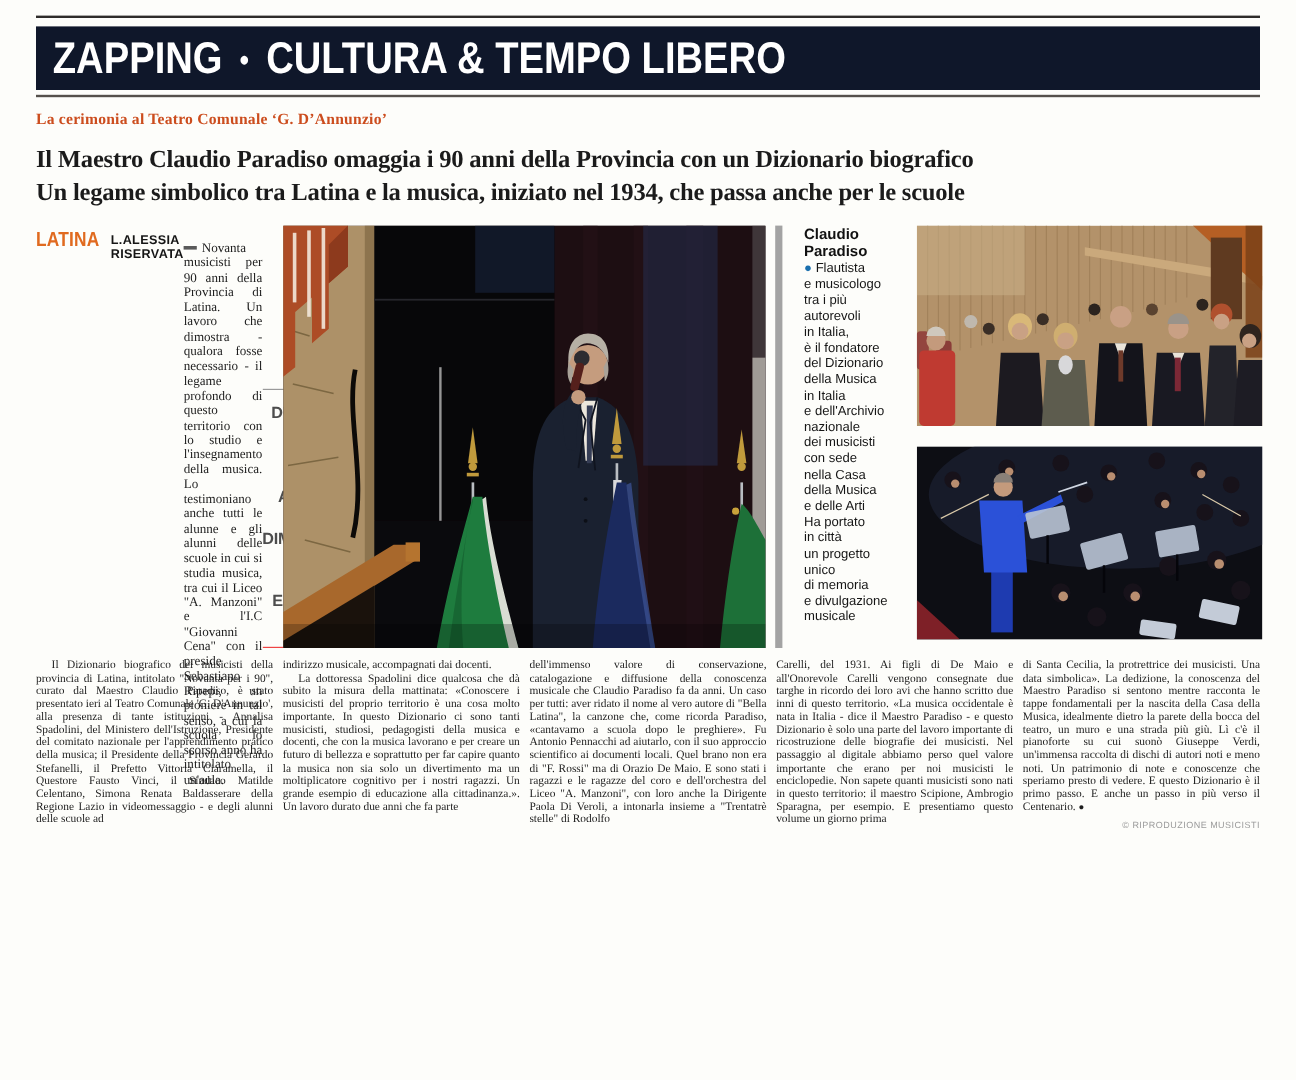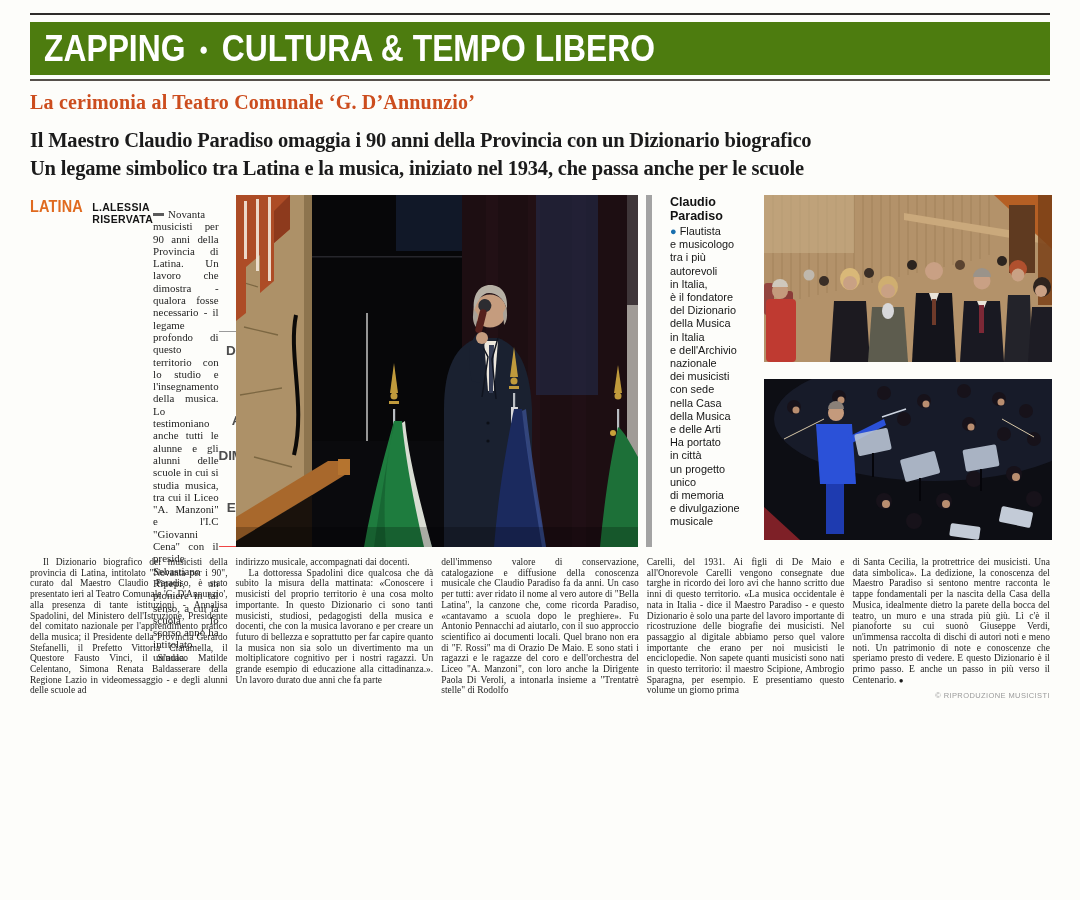--- a/index.html
+++ b/index.html
@@ -1,25 +1,25 @@
 <!DOCTYPE html>
 <html><head>
 <meta charset="utf-8">
 <style>
   html,body{margin:0;padding:0;background:#e9e7e2;}
   .page{position:relative;width:1080px;height:900px;margin:0 auto;background:#fdfdfa;
         box-sizing:border-box;padding:0 30px;overflow:hidden;
         font-family:"Liberation Serif", serif;color:#1c1c1c;}
   .top-rule{margin-top:13px;height:2px;background:#2e2c2a;}
-  .banner{margin-top:7px;height:53px;background:#4d7c0f;display:flex;align-items:center;padding-left:14px;box-sizing:border-box;}
+  .banner{margin-top:7px;height:53px;background:#0f172a;display:flex;align-items:center;padding-left:14px;box-sizing:border-box;}
   .banner-inner{display:flex;align-items:center;gap:16px;transform:scaleX(.86);transform-origin:left center;
         font-family:"Liberation Sans", sans-serif;font-weight:bold;font-size:37px;color:#fff;letter-spacing:0;white-space:nowrap;}
   .banner-bullet{font-size:17px;line-height:1;position:relative;top:1px;}
   .under-rule{margin-top:4px;height:2px;background:#55504b;}
-  .kicker{margin-top:10px;font-weight:bold;font-size:20px;color:#cc4d1e;letter-spacing:.2px;}
+  .kicker{margin-top:10px;font-weight:bold;font-size:13px;color:#cc4d1e;letter-spacing:.2px;}
   .headline{margin:2px 0 0 0;font-weight:bold;font-size:71px;line-height:1.02;color:#121212;letter-spacing:-2px;white-space:nowrap;}
   .deck{margin-top:12px;font-weight:bold;font-size:20.5px;line-height:28px;color:#1b1b1b;letter-spacing:-.2px;}
   .main-row{margin-top:13px;height:352px;display:flex;gap:8px;}
   .left-col{width:198px;flex:none;display:flex;flex-direction:row;}
   .rule-dark{height:2px;background:#2e2c2a;}
   .rule-gray{height:1px;background:#8f8f8f;}
   .latina{margin:2px 0 1px 0;font-family:"Liberation Sans", sans-serif;font-weight:bold;font-size:17px;color:#e06a1f;
         transform:scaleX(.85);transform-origin:left center;letter-spacing:.2px;}
   .byline{margin-top:6px;font-family:"Liberation Sans", sans-serif;font-weight:bold;font-size:10.5px;letter-spacing:.3px;color:#151515;}
   .lead{margin:13px 0 0 0;font-size:10.9px;line-height:12.3px;text-align:justify;color:#1d1d1d;}

